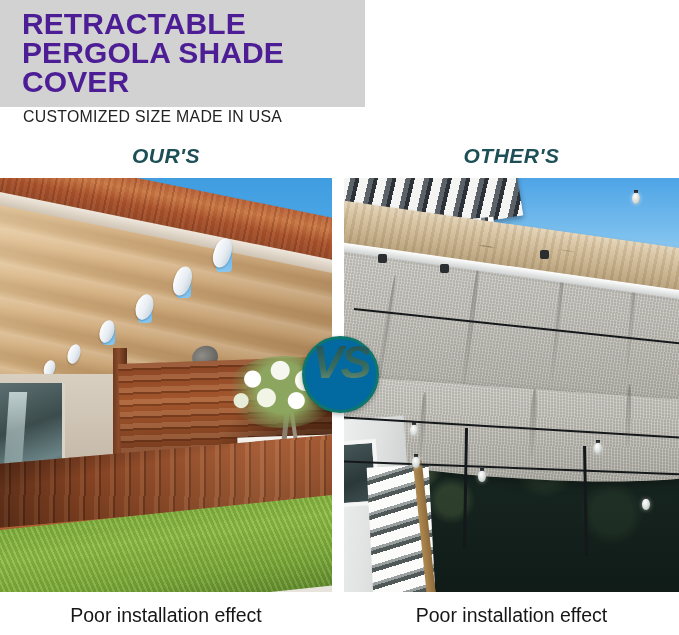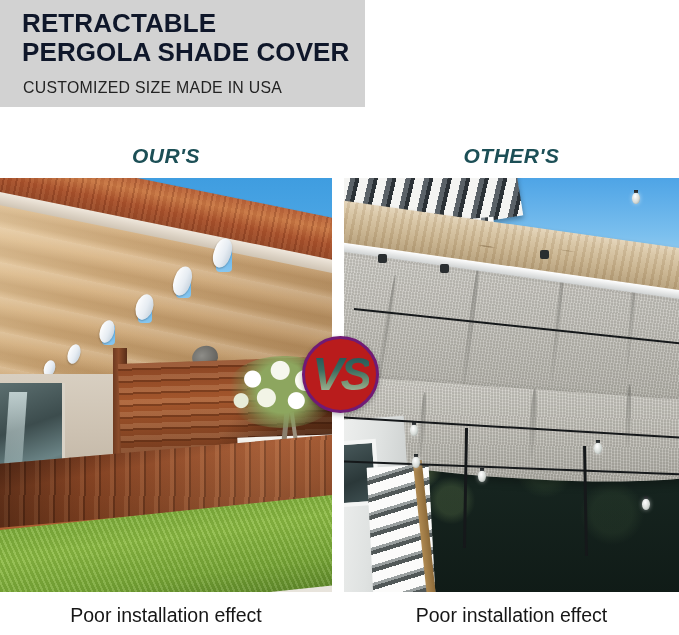--- a/index.html
+++ b/index.html
@@ -23,24 +23,24 @@
     top: 0;
     width: 365px;
     height: 107px;
     background: #d2d2d2;
     box-sizing: border-box;
     padding: 9px 0 0 22px;
   }
   .header-title {
     font-family: "Liberation Sans", sans-serif;
     font-weight: bold;
-    font-size: 26px;
+    font-size: 30px;
     line-height: 29px;
     letter-spacing: 0.1px;
-    color: #0f172a;
+    color: #4c1d95;
     white-space: pre-line;
     margin: 0;
   }
   .header-subtitle {
     margin: 11px 0 0 1px;
     font-family: "Liberation Sans", sans-serif;
     font-weight: normal;
     font-size: 16.5px;
     letter-spacing: 0.3px;
     color: #232323;
@@ -413,26 +413,25 @@
   }
 
   
   .vs-badge {
     position: absolute;
     left: 302px;
     top: 336px;
     width: 77px;
     height: 77px;
     border-radius: 50%;
-    background: #b91c1c;
-    border: 3px solid #701a75;
+    background: #0369a1;
+    border: 3px solid #0f766e;
     box-sizing: border-box;
     box-shadow: 0 2px 5px rgba(0,0,0,.28);
     display: flex;
-    align-items: center;
     justify-content: center;
     z-index: 20;
   }
   .vs-text {
     font-family: "Liberation Sans", sans-serif;
     font-weight: bold;
     font-style: italic;
     font-size: 47px;
     line-height: 47px;
     letter-spacing: -3px;

